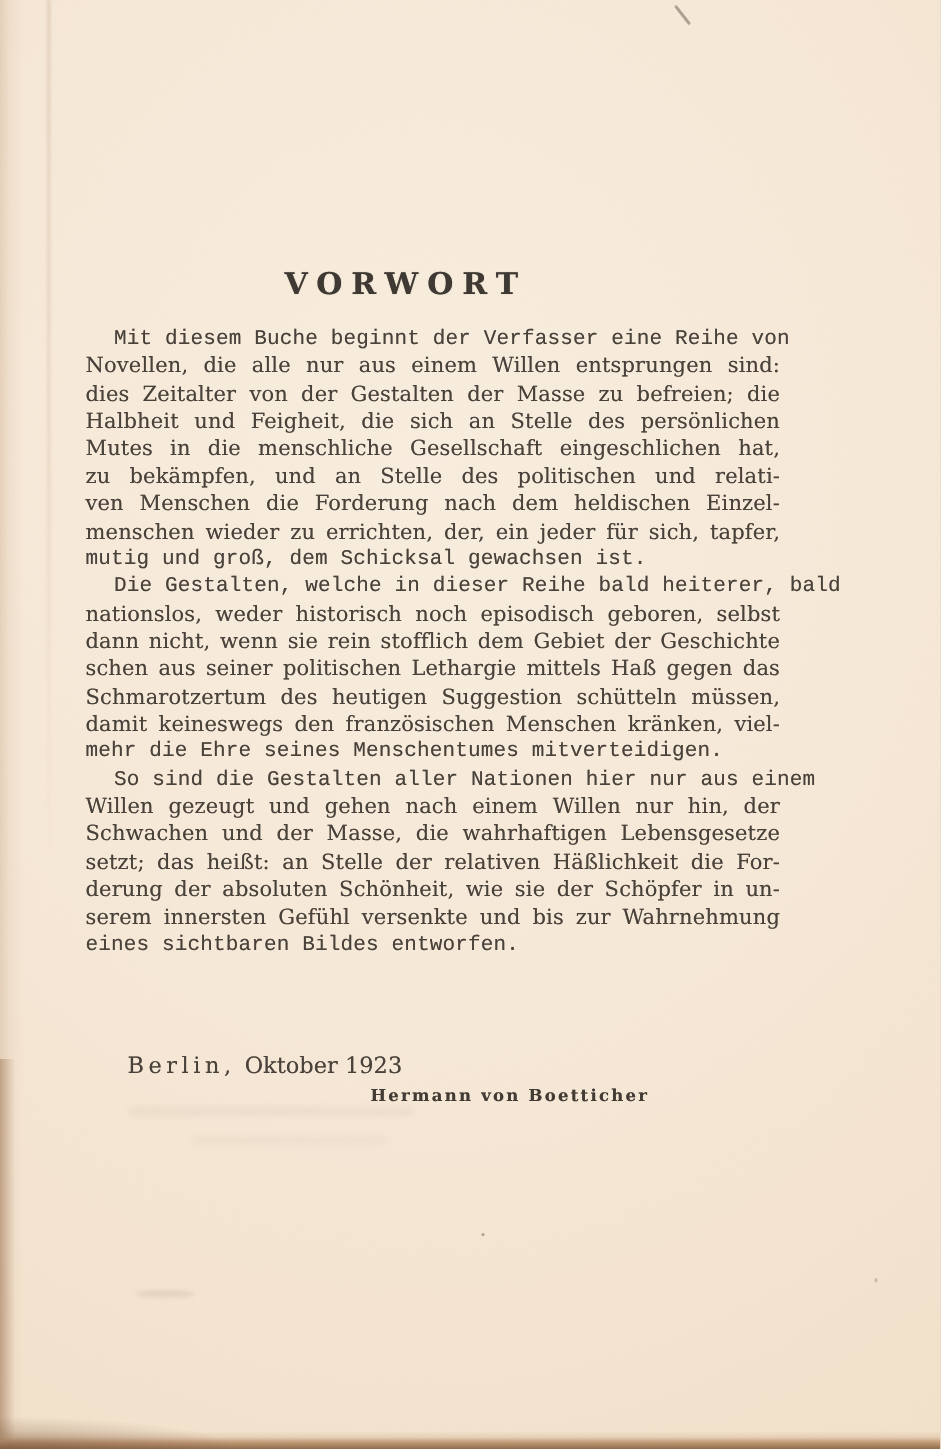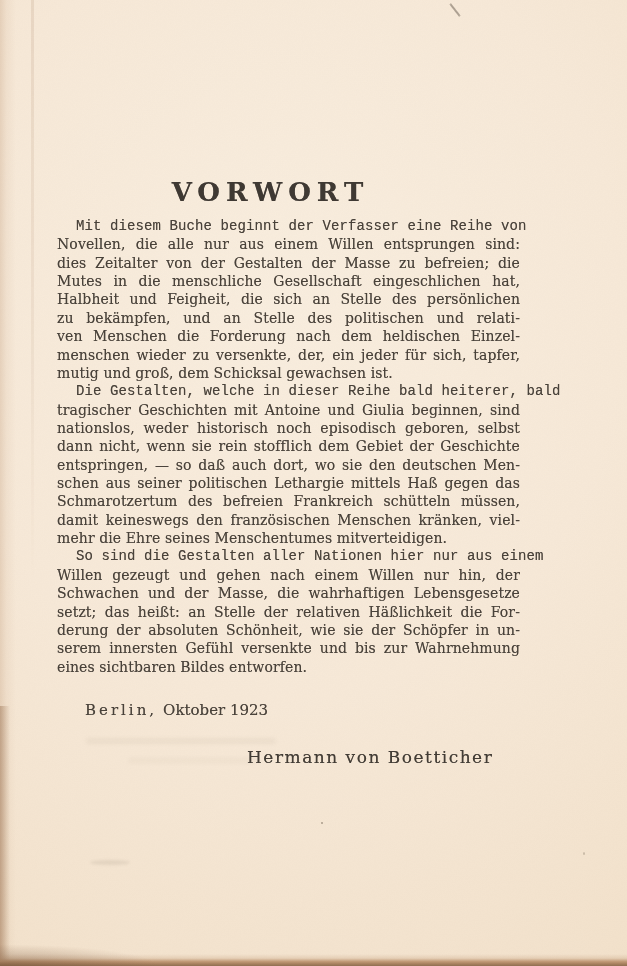--- a/index.html
+++ b/index.html
@@ -75,45 +75,45 @@
   .ghost-2{ left:128px; top:758px; width:130px; height:5px; opacity:0.05; }
 
   
   .content{
     position:absolute; left:57px; top:177px; width:463px;
     color:var(--ink);
   }
   .title{
     position:absolute; top:0; left:0; right:0;
     text-align:center; transform:translateX(-18px);
-    font-size:26px; font-weight:bold; letter-spacing:6px;
+    font-size:20px; font-weight:bold; letter-spacing:6px;
     color:#3f3933; text-shadow:0 0 0.5px rgba(63,57,51,0.6);
   }
   .paragraphs{ position:absolute; top:40px; left:0; right:0; }
   .paragraph{ }
   .line{
     font-size:14px; line-height:18.36px; letter-spacing:0.1px;
     white-space:nowrap; overflow:visible;
     text-align:justify; text-align-last:justify;
     text-shadow:0 0 0.35px rgba(73,66,58,0.55);
   }
   .line.first{ text-indent:19px;font-family:Liberation Mono, monospace; }
-  .line.last{ text-align-last:left; }
+  .line.last{ text-align-last:left;font-family:Liberation Mono, monospace; }
 
   .dateline{
     position:absolute; top:524px; left:28px;
     font-size:15px; line-height:19px;
     text-shadow:0 0 0.35px rgba(73,66,58,0.55);
   }
   .dateline .place{ letter-spacing:3px;text-align:right; }
   .dateline .rest{ margin-left:6px;text-align:center; }
 
   .signature{
-    position:absolute; top:570px; left:190px;
-    font-size:17px; font-weight:normal; letter-spacing:1.5px;
+    position:absolute; top:547px; left:190px;
+    font-size:11px; font-weight:bold; letter-spacing:1.5px;
     color:#423c35; text-shadow:0 0 0.4px rgba(66,60,53,0.6);
   }
 </style>
 </head>
 <body>
 
 <div class="scan">
 
   <svg class="grain" xmlns="http://www.w3.org/2000/svg">
     <filter id="g">
@@ -137,35 +137,33 @@
   <div class="ghost-2"></div>
 
   <div class="content">
     <div class="title">VORWORT</div>
 
     <div class="paragraphs">
         <div class="paragraph">
           <div class="line first">Mit diesem Buche beginnt der Verfasser eine Reihe von</div>
           <div class="line">Novellen, die alle nur aus einem Willen entsprungen sind:</div>
           <div class="line">dies Zeitalter von der Gestalten der Masse zu befreien; die</div>
+          <div class="line">Halbheit und Feigheit, die sich an Stelle des persönlichen</div>
           <div class="line">Mutes in die menschliche Gesellschaft eingeschlichen hat,</div>
-          <div class="line">Halbheit und Feigheit, die sich an Stelle des persönlichen</div>
           <div class="line">zu bekämpfen, und an Stelle des politischen und relati-</div>
           <div class="line">ven Menschen die Forderung nach dem heldischen Einzel-</div>
-          <div class="line">menschen wieder zu versenkte, der, ein jeder für sich, tapfer,</div>
+          <div class="line">menschen wieder zu errichten, der, ein jeder für sich, tapfer,</div>
           <div class="line last">mutig und groß, dem Schicksal gewachsen ist.</div>
         </div>
         <div class="paragraph">
           <div class="line first">Die Gestalten, welche in dieser Reihe bald heiterer, bald</div>
-          <div class="line">tragischer Geschichten mit Antoine und Giulia beginnen, sind</div>
           <div class="line">nationslos, weder historisch noch episodisch geboren, selbst</div>
           <div class="line">dann nicht, wenn sie rein stofflich dem Gebiet der Geschichte</div>
-          <div class="line">entspringen, — so daß auch dort, wo sie den deutschen Men-</div>
           <div class="line">schen aus seiner politischen Lethargie mittels Haß gegen das</div>
-          <div class="line">Schmarotzertum des befreien Frankreich schütteln müssen,</div>
+          <div class="line">Schmarotzertum des heutigen Suggestion schütteln müssen,</div>
           <div class="line">damit keineswegs den französischen Menschen kränken, viel-</div>
           <div class="line last">mehr die Ehre seines Menschentumes mitverteidigen.</div>
         </div>
         <div class="paragraph">
           <div class="line first">So sind die Gestalten aller Nationen hier nur aus einem</div>
           <div class="line">Willen gezeugt und gehen nach einem Willen nur hin, der</div>
           <div class="line">Schwachen und der Masse, die wahrhaftigen Lebensgesetze</div>
           <div class="line">setzt; das heißt: an Stelle der relativen Häßlichkeit die For-</div>
           <div class="line">derung der absoluten Schönheit, wie sie der Schöpfer in un-</div>
           <div class="line">serem innersten Gefühl versenkte und bis zur Wahrnehmung</div>

